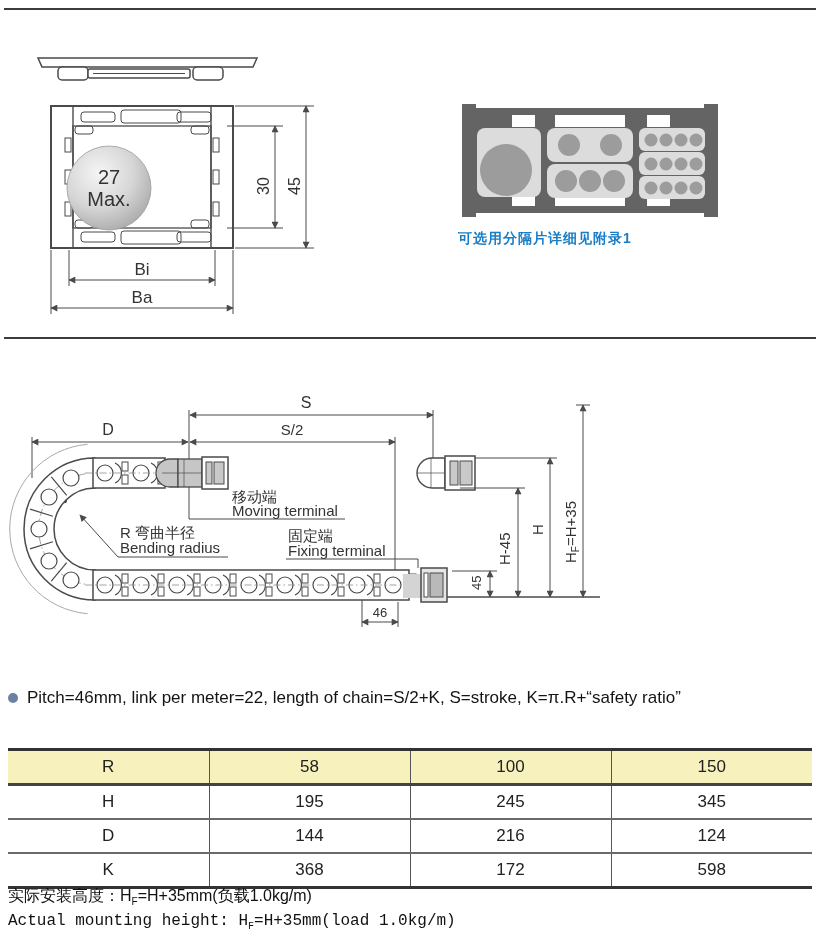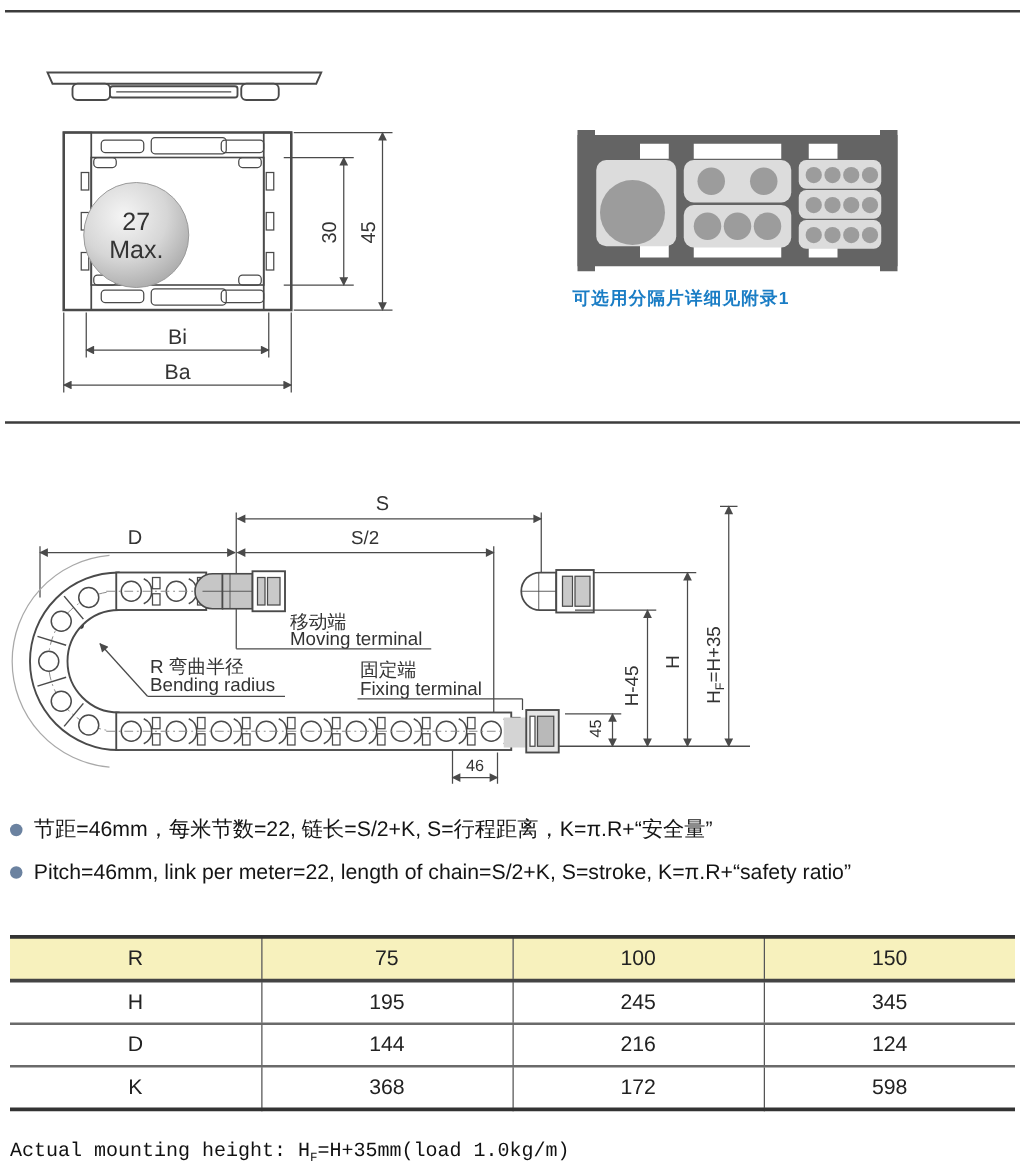--- a/index.html
+++ b/index.html
@@ -267,34 +267,30 @@
       <line x1="475" y1="80" x2="557" y2="80"></line>
       <line x1="550" y1="80" x2="550" y2="219" marker-start="url(#arrB)" marker-end="url(#arrB)"></line>
       <line x1="576" y1="27" x2="590" y2="27"></line>
       <line x1="583" y1="27" x2="583" y2="219" marker-start="url(#arrB)" marker-end="url(#arrB)"></line>
     </g>
     <text transform="translate(510,187) rotate(-90)" font-size="15"><tspan>H-45</tspan></text>
     <text transform="translate(543,157) rotate(-90)" font-size="15"><tspan>H</tspan></text>
     <text transform="translate(576,185) rotate(-90)" font-size="15"><tspan>H</tspan><tspan dy="3" font-size="10">F</tspan><tspan dy="-3">=H+35</tspan></text>
   </svg>
 
-  <div class="note-line" style="top:652px;">
-    <span class="note-bullet"></span>
-    <span>节距=46mm，每米节数=22, 链长=S/2+K, S=行程距离，K=π.R+“安全量”</span>
-  </div>
   <div class="note-line" style="top:688px;">
     <span class="note-bullet"></span>
     <span>Pitch=46mm, link per meter=22, length of chain=S/2+K, S=stroke, K=π.R+“safety ratio”</span>
   </div>
 
   <table class="spec-table">
     <thead>
       <tr>
         <th>R</th>
-        <th>75</th>
+        <th>58</th>
         <th>100</th>
         <th>150</th>
       </tr>
     </thead>
     <tbody>
       <tr>
         <td>H</td>
         <td>195</td>
         <td>245</td>
         <td>345</td>
@@ -307,17 +303,20 @@
       </tr>
       <tr>
         <td>K</td>
         <td>368</td>
         <td>172</td>
         <td>598</td>
       </tr>
     </tbody>
   </table>
 
+  <div class="footer-line" style="top:886px;">
+    <span>实际安装高度：H</span><sub>F</sub><span>=H+35mm(负载1.0kg/m)</span>
+  </div>
   <div class="footer-line" style="top:912px;font-family:Liberation Mono, monospace;">
     <span>Actual mounting height: H</span><sub>F</sub><span>=H+35mm(load 1.0kg/m)</span>
   </div>
 
 </div>
 
 </body></html>

